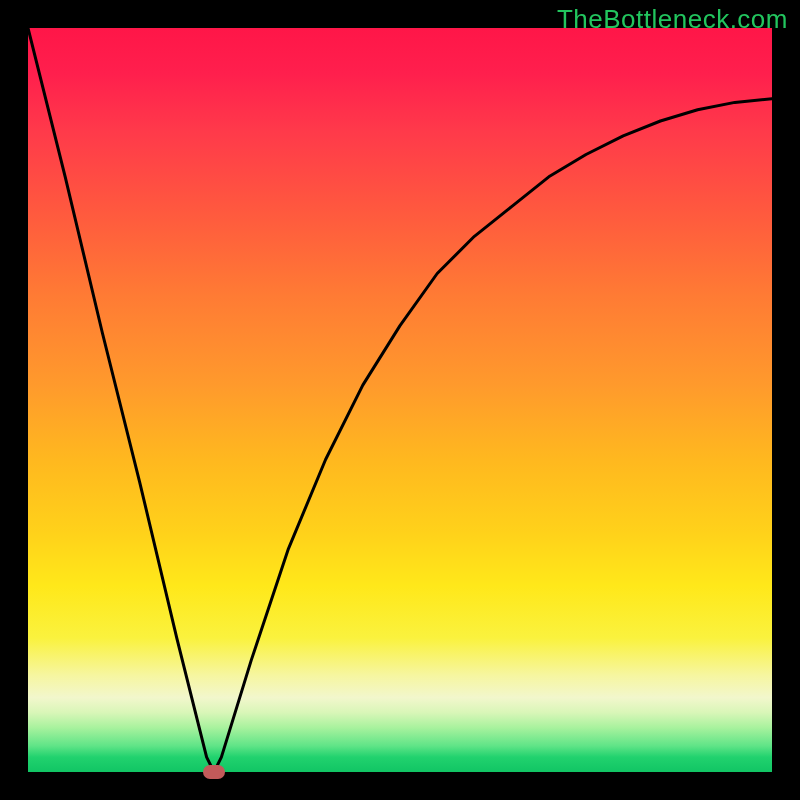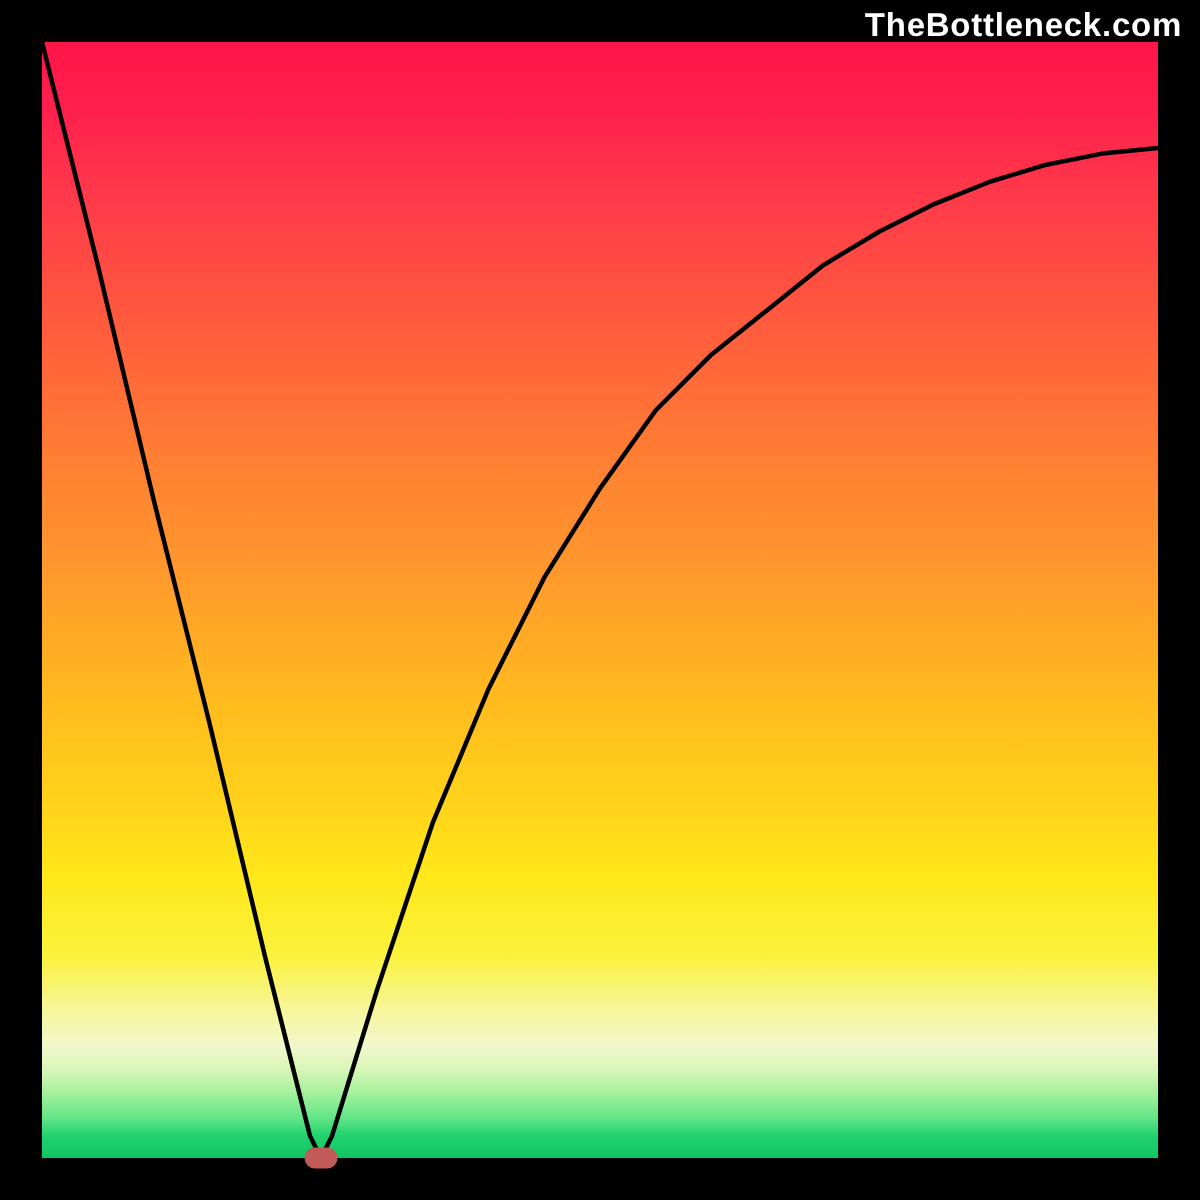--- a/index.html
+++ b/index.html
@@ -14,23 +14,23 @@
   .stage {
     position: relative;
     width: 800px;
     height: 800px;
     background: #000;
   }
   .watermark {
     position: absolute;
     top: 4px;
     right: 12px;
-    color: #ffffff;
-    font-size: 22px;
-    font-weight: 700;
+    color: #22c55e;
+    font-size: 26px;
+    font-weight: 400;
     letter-spacing: 0.5px;
     user-select: none;
   }
   .plot-frame {
     position: absolute;
     left: 28px;
     top: 28px;
     width: 744px;
     height: 744px;
     background: #000;

